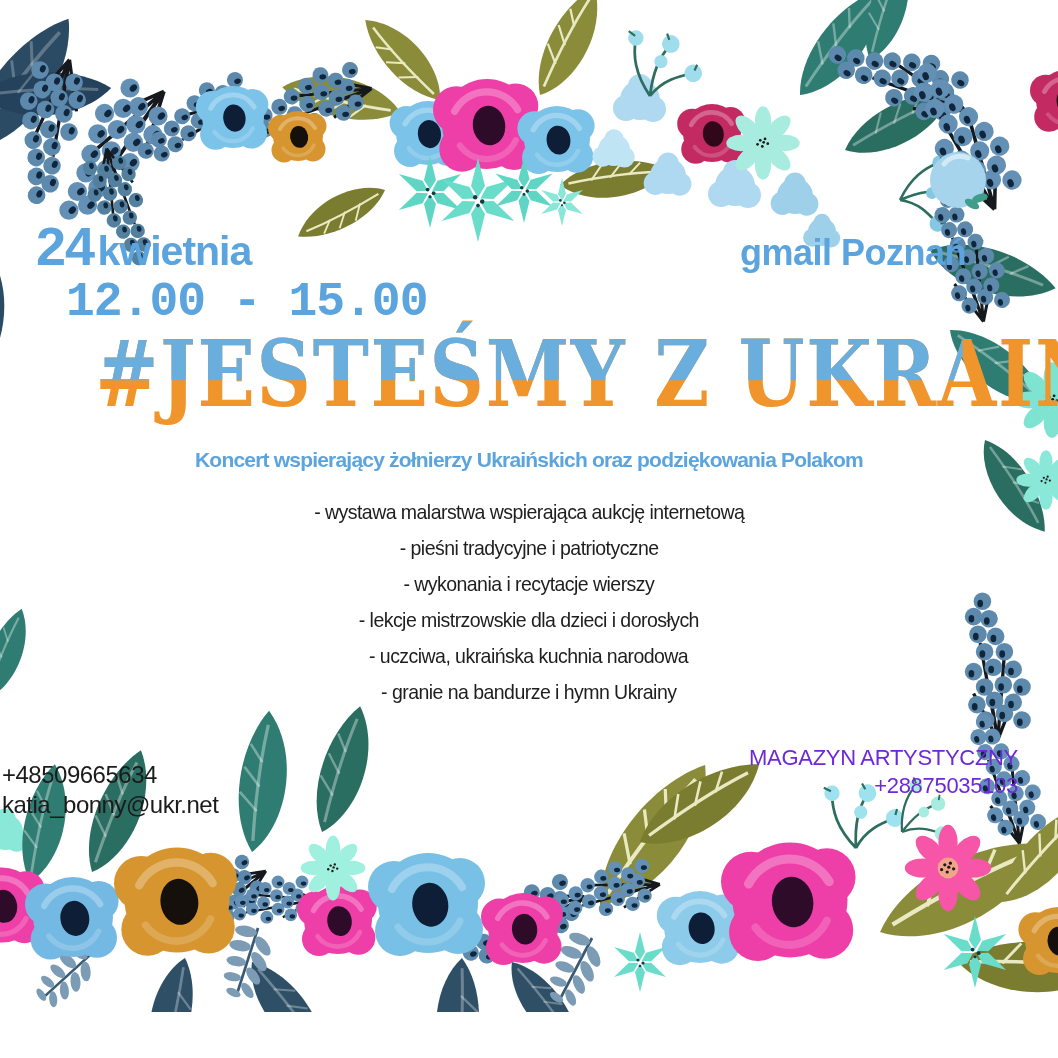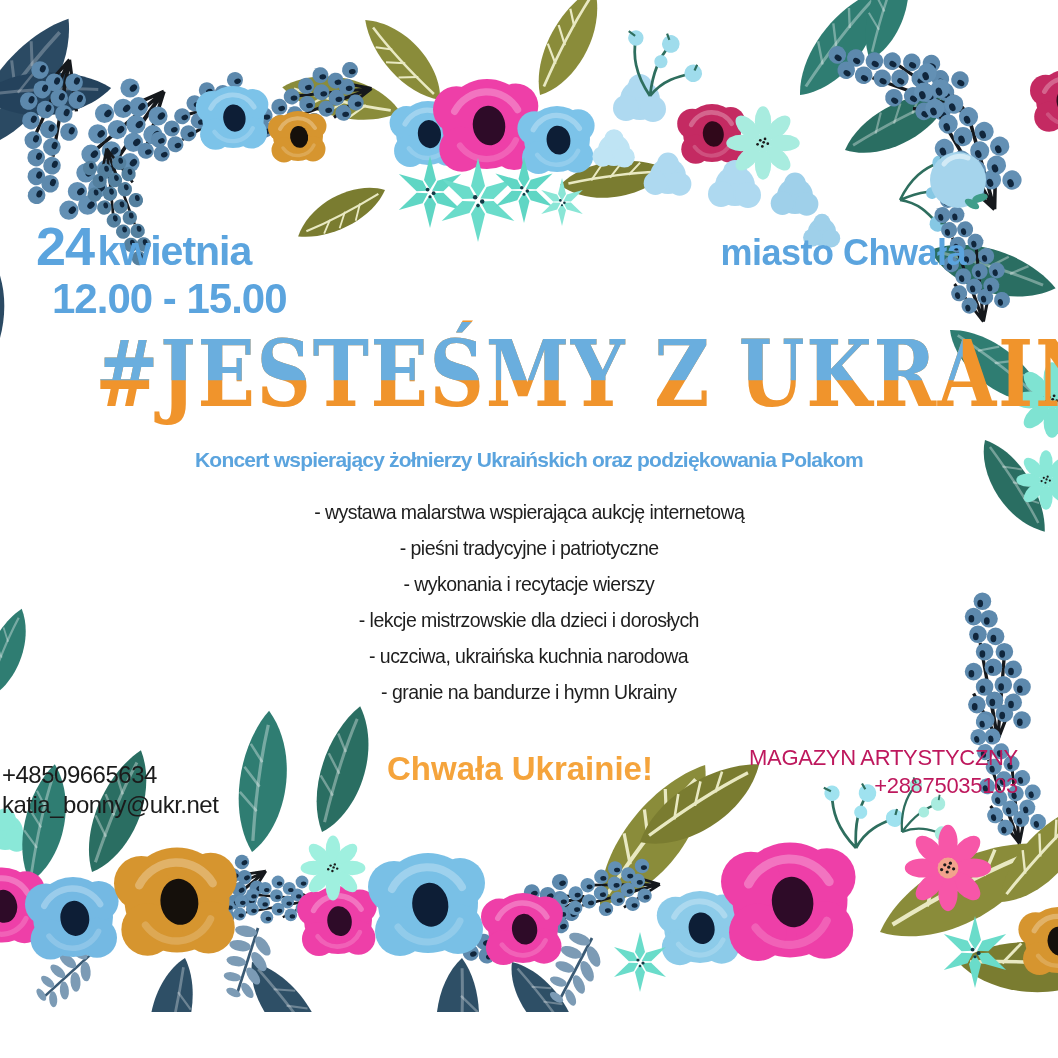--- a/index.html
+++ b/index.html
@@ -9,21 +9,21 @@
   }
   .florals{position:absolute;left:0;top:0;width:1058px;height:1058px;pointer-events:none;}
 
   .abs{position:absolute;}
   .blue-text{color:#5ba4de;}
 
   
   .date-block{left:36px;top:218px;line-height:1.05;font-weight:bold;letter-spacing:-1px;}
   .d-day{font-size:54px;}
   .d-month{font-size:41px;}
-  .d-time{font-size:42px;margin-left:16px;margin-top:2px;}
+  .d-time{font-size:48px;margin-left:30px;margin-top:2px;font-family:Liberation Mono, monospace;}
 
   
   .location-block{right:92px;top:230px;text-align:right;font-weight:bold;
     font-size:36px;line-height:1.25;letter-spacing:-0.5px;}
 
   
   .title-wrap{left:0;top:322px;width:1058px;height:130px;transform:scaleX(.82);transform-origin:50% 50%;}
   .title-line{position:absolute;left:0;right:0;top:0;text-align:center;display:block;
     font-family:"DejaVu Serif", serif;font-weight:bold;font-size:92px;line-height:1.15;
     letter-spacing:2px;white-space:nowrap;}
@@ -38,21 +38,21 @@
   .program{left:0;top:494px;width:1058px;text-align:center;color:#1e1e1e;}
   .program-item{font-size:21px;line-height:36px;letter-spacing:-0.6px;}
   .program-item > span{display:inline-block;transform:scaleX(.93);transform-origin:center;}
 
   
   .slogan{left:0;top:750px;width:1040px;text-align:center;color:#f5a43c;
     font-weight:bold;font-size:33px;}
 
   
   .contact-left{left:2px;top:760px;color:#1b1b1b;font-size:24px;line-height:1.25;letter-spacing:-0.5px;}
-  .contact-right{right:40px;top:744px;text-align:right;color:#be185d;font-size:22px;line-height:1.28;letter-spacing:-0.3px;}
+  .contact-right{right:40px;top:744px;text-align:right;color:#6d28d9;font-size:22px;line-height:1.28;letter-spacing:-0.3px;}
 </style>
 </head>
 <body>
 
 <div class="poster">
 
   <svg class="florals" viewBox="0 0 1058 1058" aria-hidden="true">
     <defs>
       <g id="berry">
         <circle r="8" fill="currentColor"></circle>
@@ -281,40 +281,39 @@
 
   <div class="abs date-block blue-text">
     <div>
       <span class="d-day">24</span>
       <span class="d-month">kwietnia</span>
     </div>
     <div class="d-time">12.00 - 15.00</div>
   </div>
 
   <div class="abs location-block blue-text">
-    <div>miasto Chwała</div>
+    <div>gmail Poznań</div>
   </div>
 
   <div class="abs title-wrap">
     <span class="title-line title-orange">#JESTEŚMY Z UKRAINY!</span>
     <span class="title-line title-blue" aria-hidden="true">#JESTEŚMY Z UKRAINY!</span>
   </div>
 
   <div class="abs subtitle blue-text">Koncert wspierający żołnierzy Ukraińskich oraz podziękowania Polakom</div>
 
   <div class="abs program">
     <div class="program-item"><span>- wystawa malarstwa wspierająca aukcję internetową</span></div>
     <div class="program-item"><span>- pieśni tradycyjne i patriotyczne</span></div>
     <div class="program-item"><span>- wykonania i recytacje wierszy</span></div>
     <div class="program-item"><span>- lekcje mistrzowskie dla dzieci i dorosłych</span></div>
     <div class="program-item"><span>- uczciwa, ukraińska kuchnia narodowa</span></div>
     <div class="program-item"><span>- granie na bandurze i hymn Ukrainy</span></div>
   </div>
 
-  <div class="abs slogan">Chwała Ukrainie!</div>
 
   <div class="abs contact-left">
     <div>+48509665634</div>
     <div>katia_bonny@ukr.net</div>
   </div>
 
   <div class="abs contact-right">
     <div>MAGAZYN ARTYSTYCZNY</div>
     <div>+28875035103</div>
   </div>

